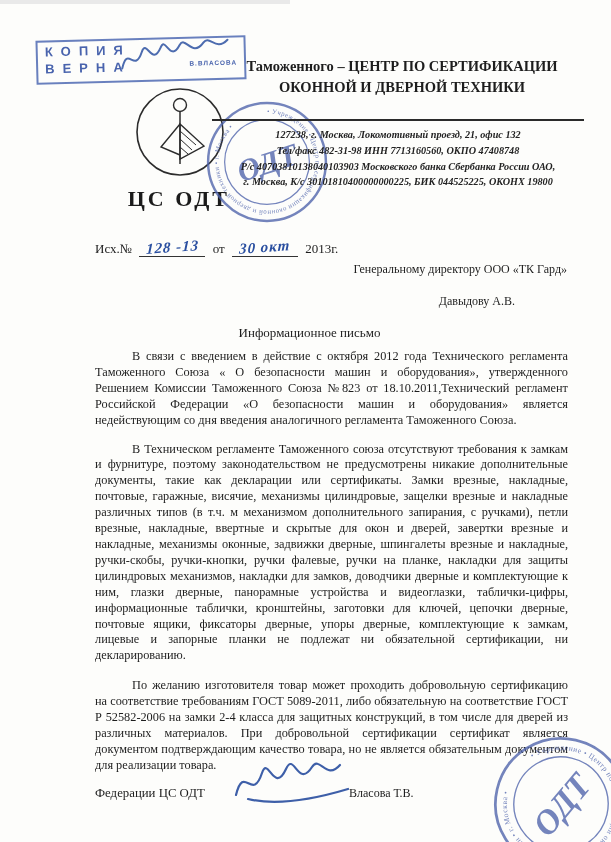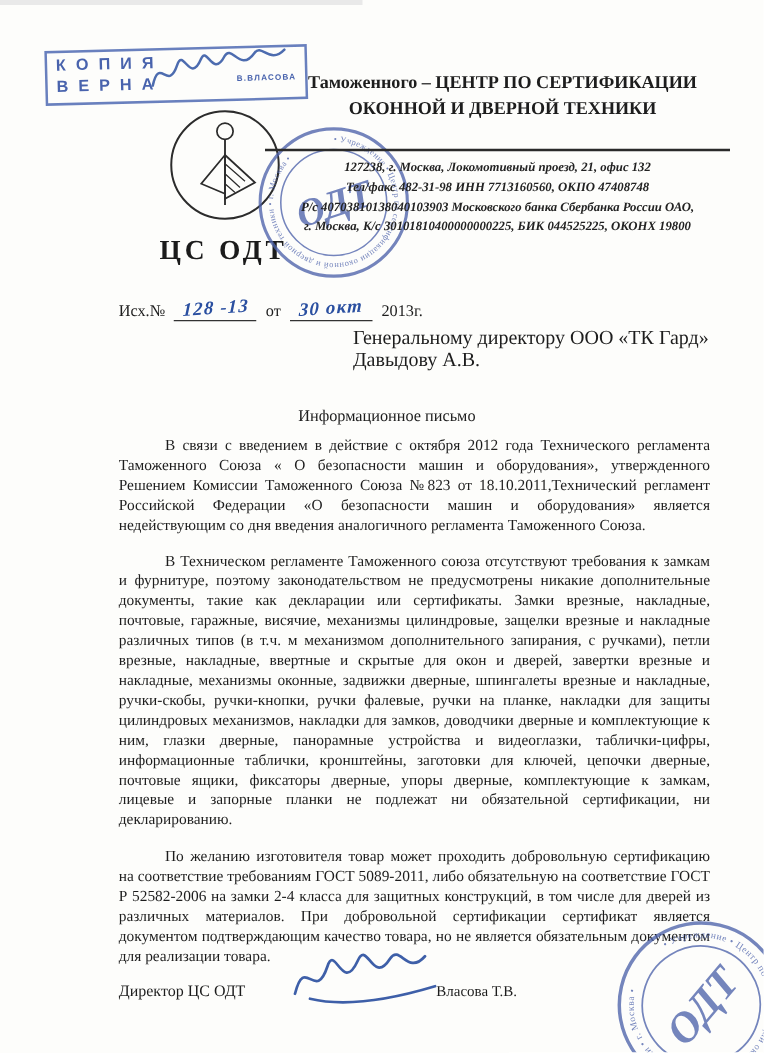--- a/index.html
+++ b/index.html
@@ -64,22 +64,22 @@
     display:inline-block;border-bottom:1.4px solid #333;
     min-width:66px;text-align:center;vertical-align:bottom;
     margin:0 4px;
   }
   .hand{
     display:inline-block;color:#2a4fa0;font-style:italic;font-weight:bold;
     font-size:15px;letter-spacing:1px;transform:rotate(-4deg) skewX(-6deg);
   }
 
   
-  .recipient{position:absolute;top:262px;right:44px;font-size:16px;}
-  .recipient .line2{margin-right:52px;}
+  .recipient{position:absolute;top:262px;right:44px;text-align:right;font-size:12px;}
+  .recipient .line2{margin-top:17px;margin-right:52px;}
 
   
   .letter-title{position:absolute;top:325px;left:4px;width:100%;text-align:center;font-size:13px;}
 
   
   .body-text{
     position:absolute;left:95px;top:349px;width:473px;
     font-size:12.3px;line-height:15.9px;text-align:justify;
   }
   .body-text p{margin:0;text-indent:37px;}
@@ -159,21 +159,21 @@
   </div>
 
   <div class="letter-title">Информационное письмо</div>
 
   <div class="body-text">
     <p class="p1">В связи с введением в действие с октября 2012 года Технического регламента Таможенного Союза « О безопасности машин и оборудования», утвержденного Решением Комиссии Таможенного Союза №823 от 18.10.2011,Технический регламент Российской Федерации «О безопасности машин и оборудования» является недействующим со дня введения аналогичного регламента Таможенного Союза.</p>
     <p class="p2">В Техническом регламенте Таможенного союза отсутствуют требования к замкам и фурнитуре, поэтому законодательством не предусмотрены никакие дополнительные документы, такие как декларации или сертификаты. Замки врезные, накладные, почтовые, гаражные, висячие, механизмы цилиндровые, защелки врезные и накладные различных типов (в т.ч. м механизмом дополнительного запирания, с ручками), петли врезные, накладные, ввертные и скрытые для окон и дверей, завертки врезные и накладные, механизмы оконные, задвижки дверные, шпингалеты врезные и накладные, ручки-скобы, ручки-кнопки, ручки фалевые, ручки на планке, накладки для защиты цилиндровых механизмов, накладки для замков, доводчики дверные и комплектующие к ним, глазки дверные, панорамные устройства и видеоглазки, таблички-цифры, информационные таблички, кронштейны, заготовки для ключей, цепочки дверные, почтовые ящики, фиксаторы дверные, упоры дверные, комплектующие к замкам, лицевые и запорные планки не подлежат ни обязательной сертификации, ни декларированию.</p>
     <p class="p3">По желанию изготовителя товар может проходить добровольную сертификацию на соответствие требованиям ГОСТ 5089-2011, либо обязательную на соответствие ГОСТ Р 52582-2006 на замки 2-4 класса для защитных конструкций, в том числе для дверей из различных материалов. При добровольной сертификации сертификат является документом подтверждающим качество товара, но не является обязательным документом для реализации товара.</p>
   </div>
 
-  <div class="sig-position">Директор ЦС ОДТ</div>
+  <div class="sig-position">Федерации ЦС ОДТ</div>
   <svg class="director-sign" viewBox="0 0 135 55">
     <path d="M8,40 C16,8 24,48 34,18 C40,0 46,40 58,14 C66,-4 70,34 84,12 C92,0 98,26 112,10 M20,44 C45,50 80,46 120,34" fill="none" stroke="currentColor" stroke-width="2.2" stroke-linecap="round"></path>
   </svg>
   <div class="sig-name">Власова Т.В.</div>
 
   <svg class="stamp stamp-bottom" viewBox="0 0 120 120">
     <defs>
         <path id="ring2" d="M 60,13 a 47,47 0 1 1 -0.01,0"></path>
       </defs>
     <circle cx="60" cy="60" r="57" fill="none" stroke="currentColor" stroke-width="2.4"></circle>

